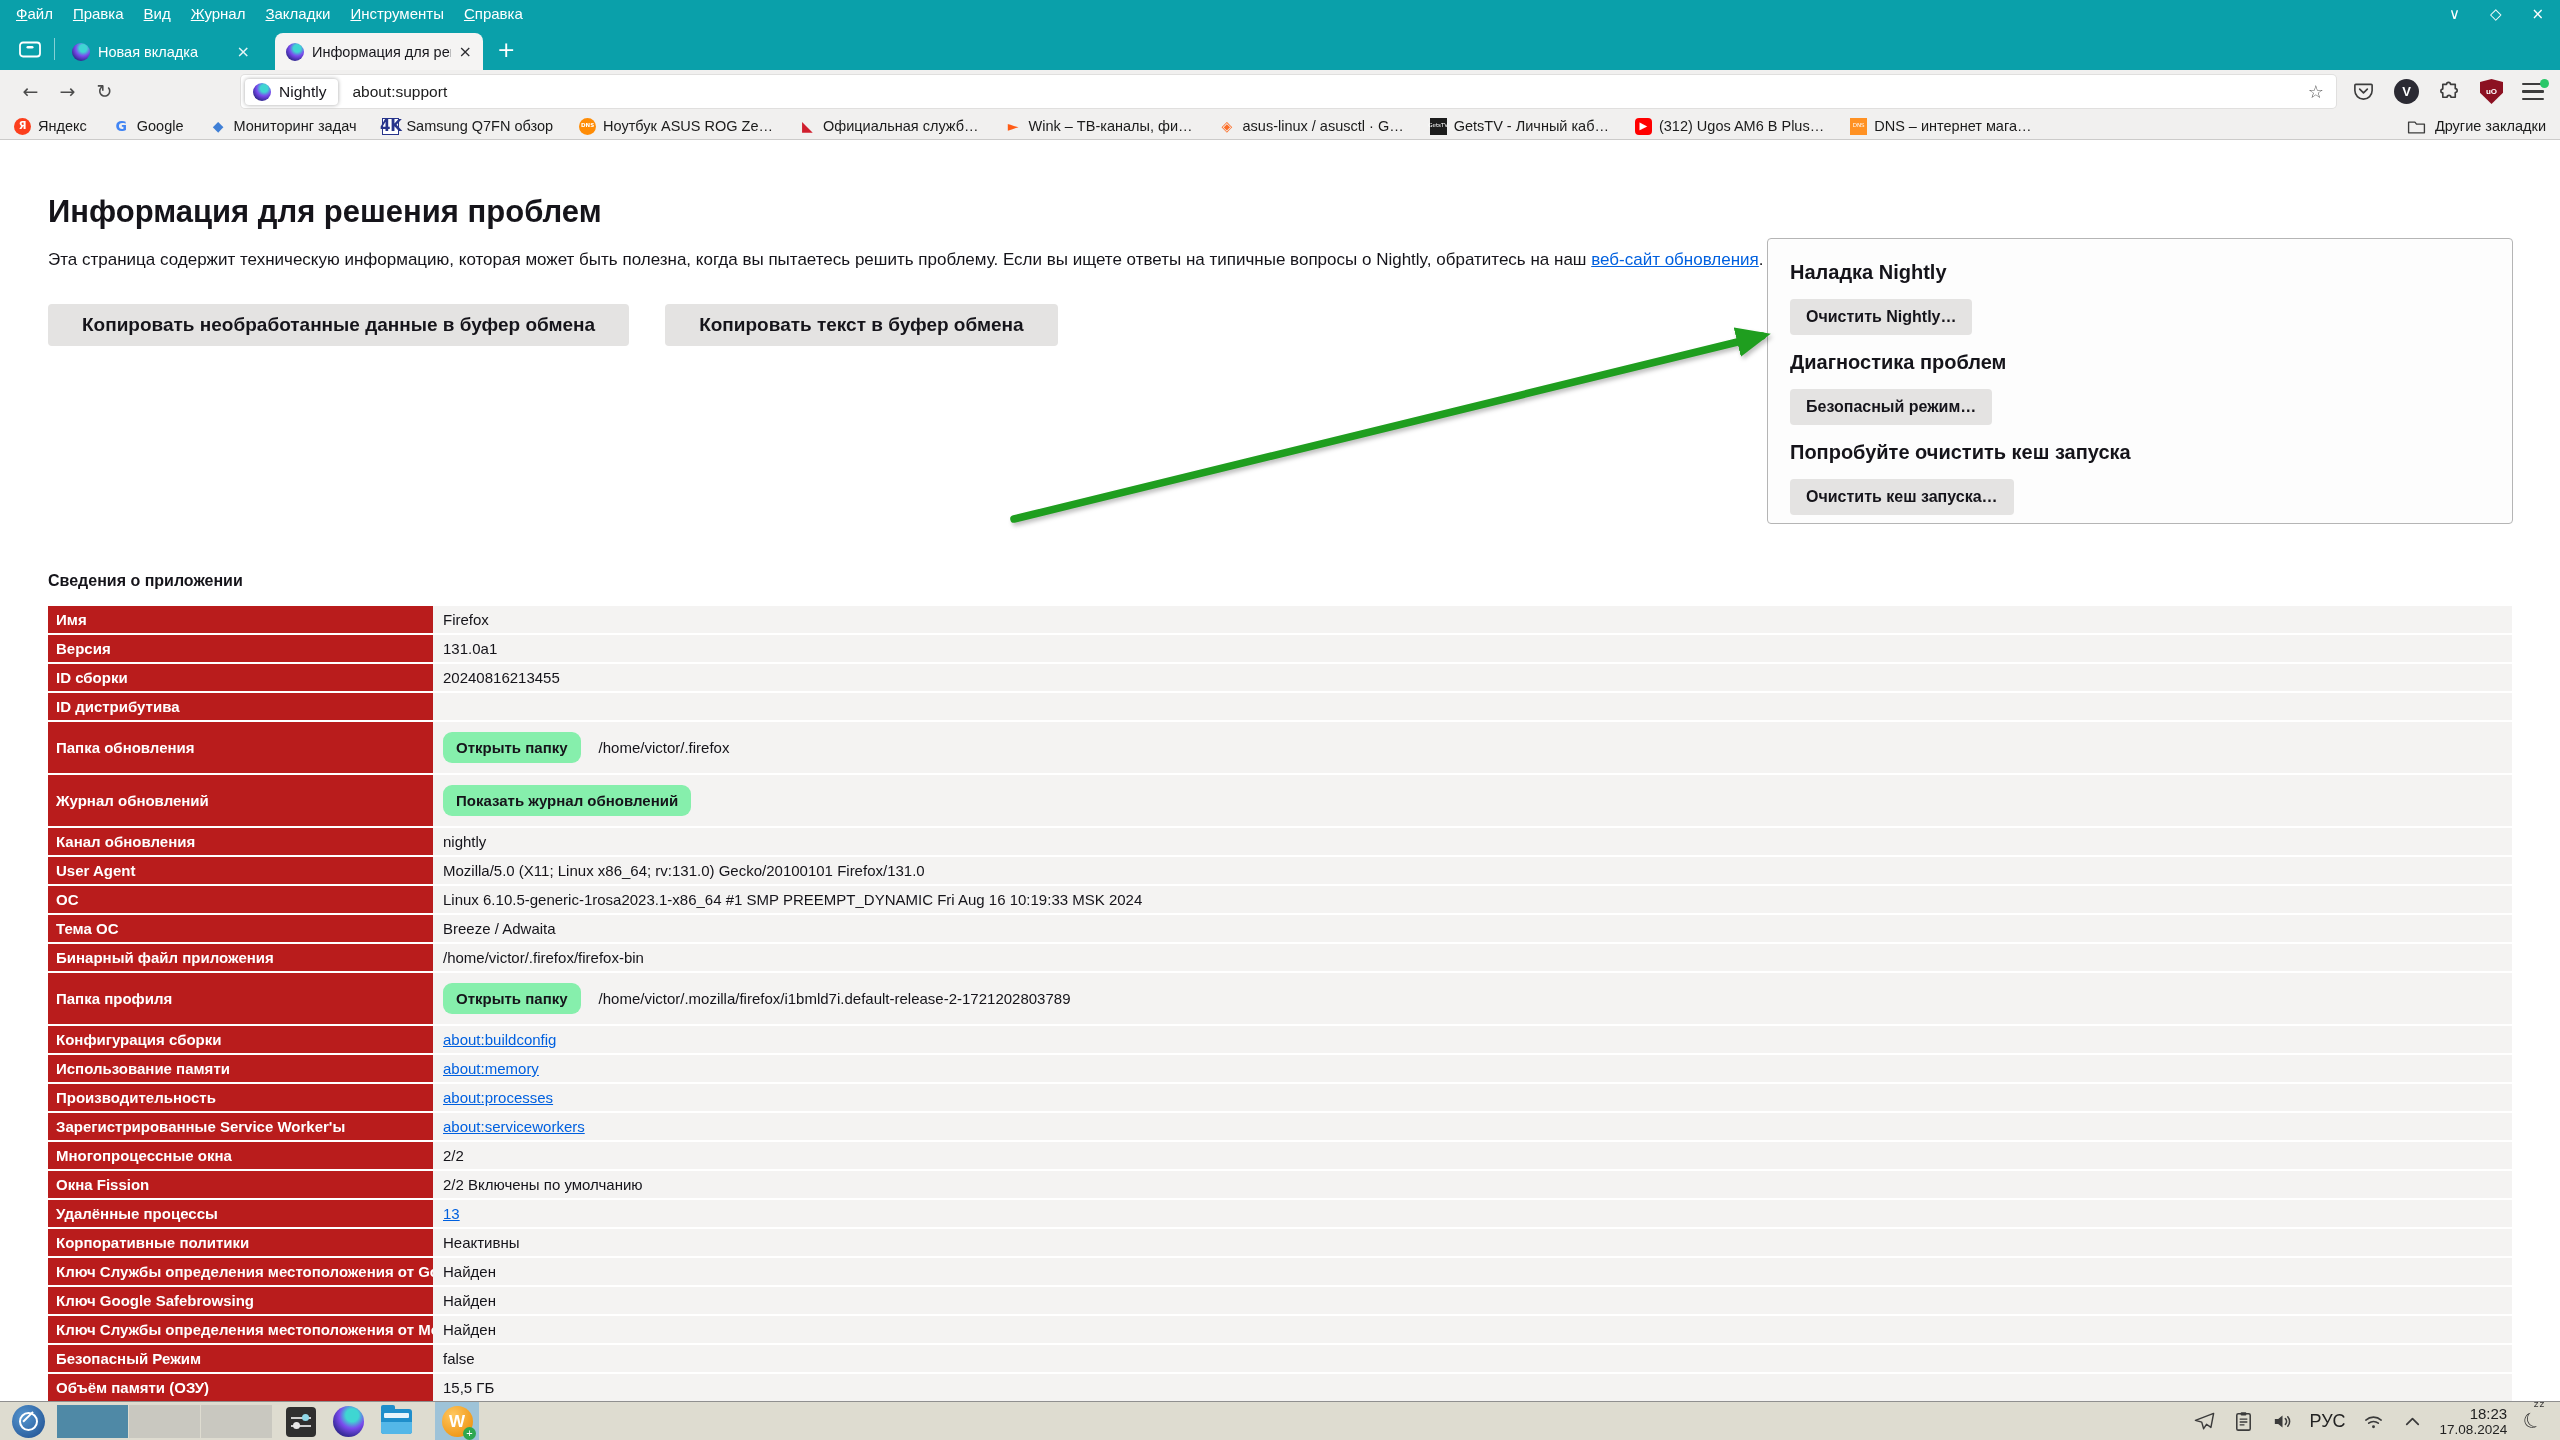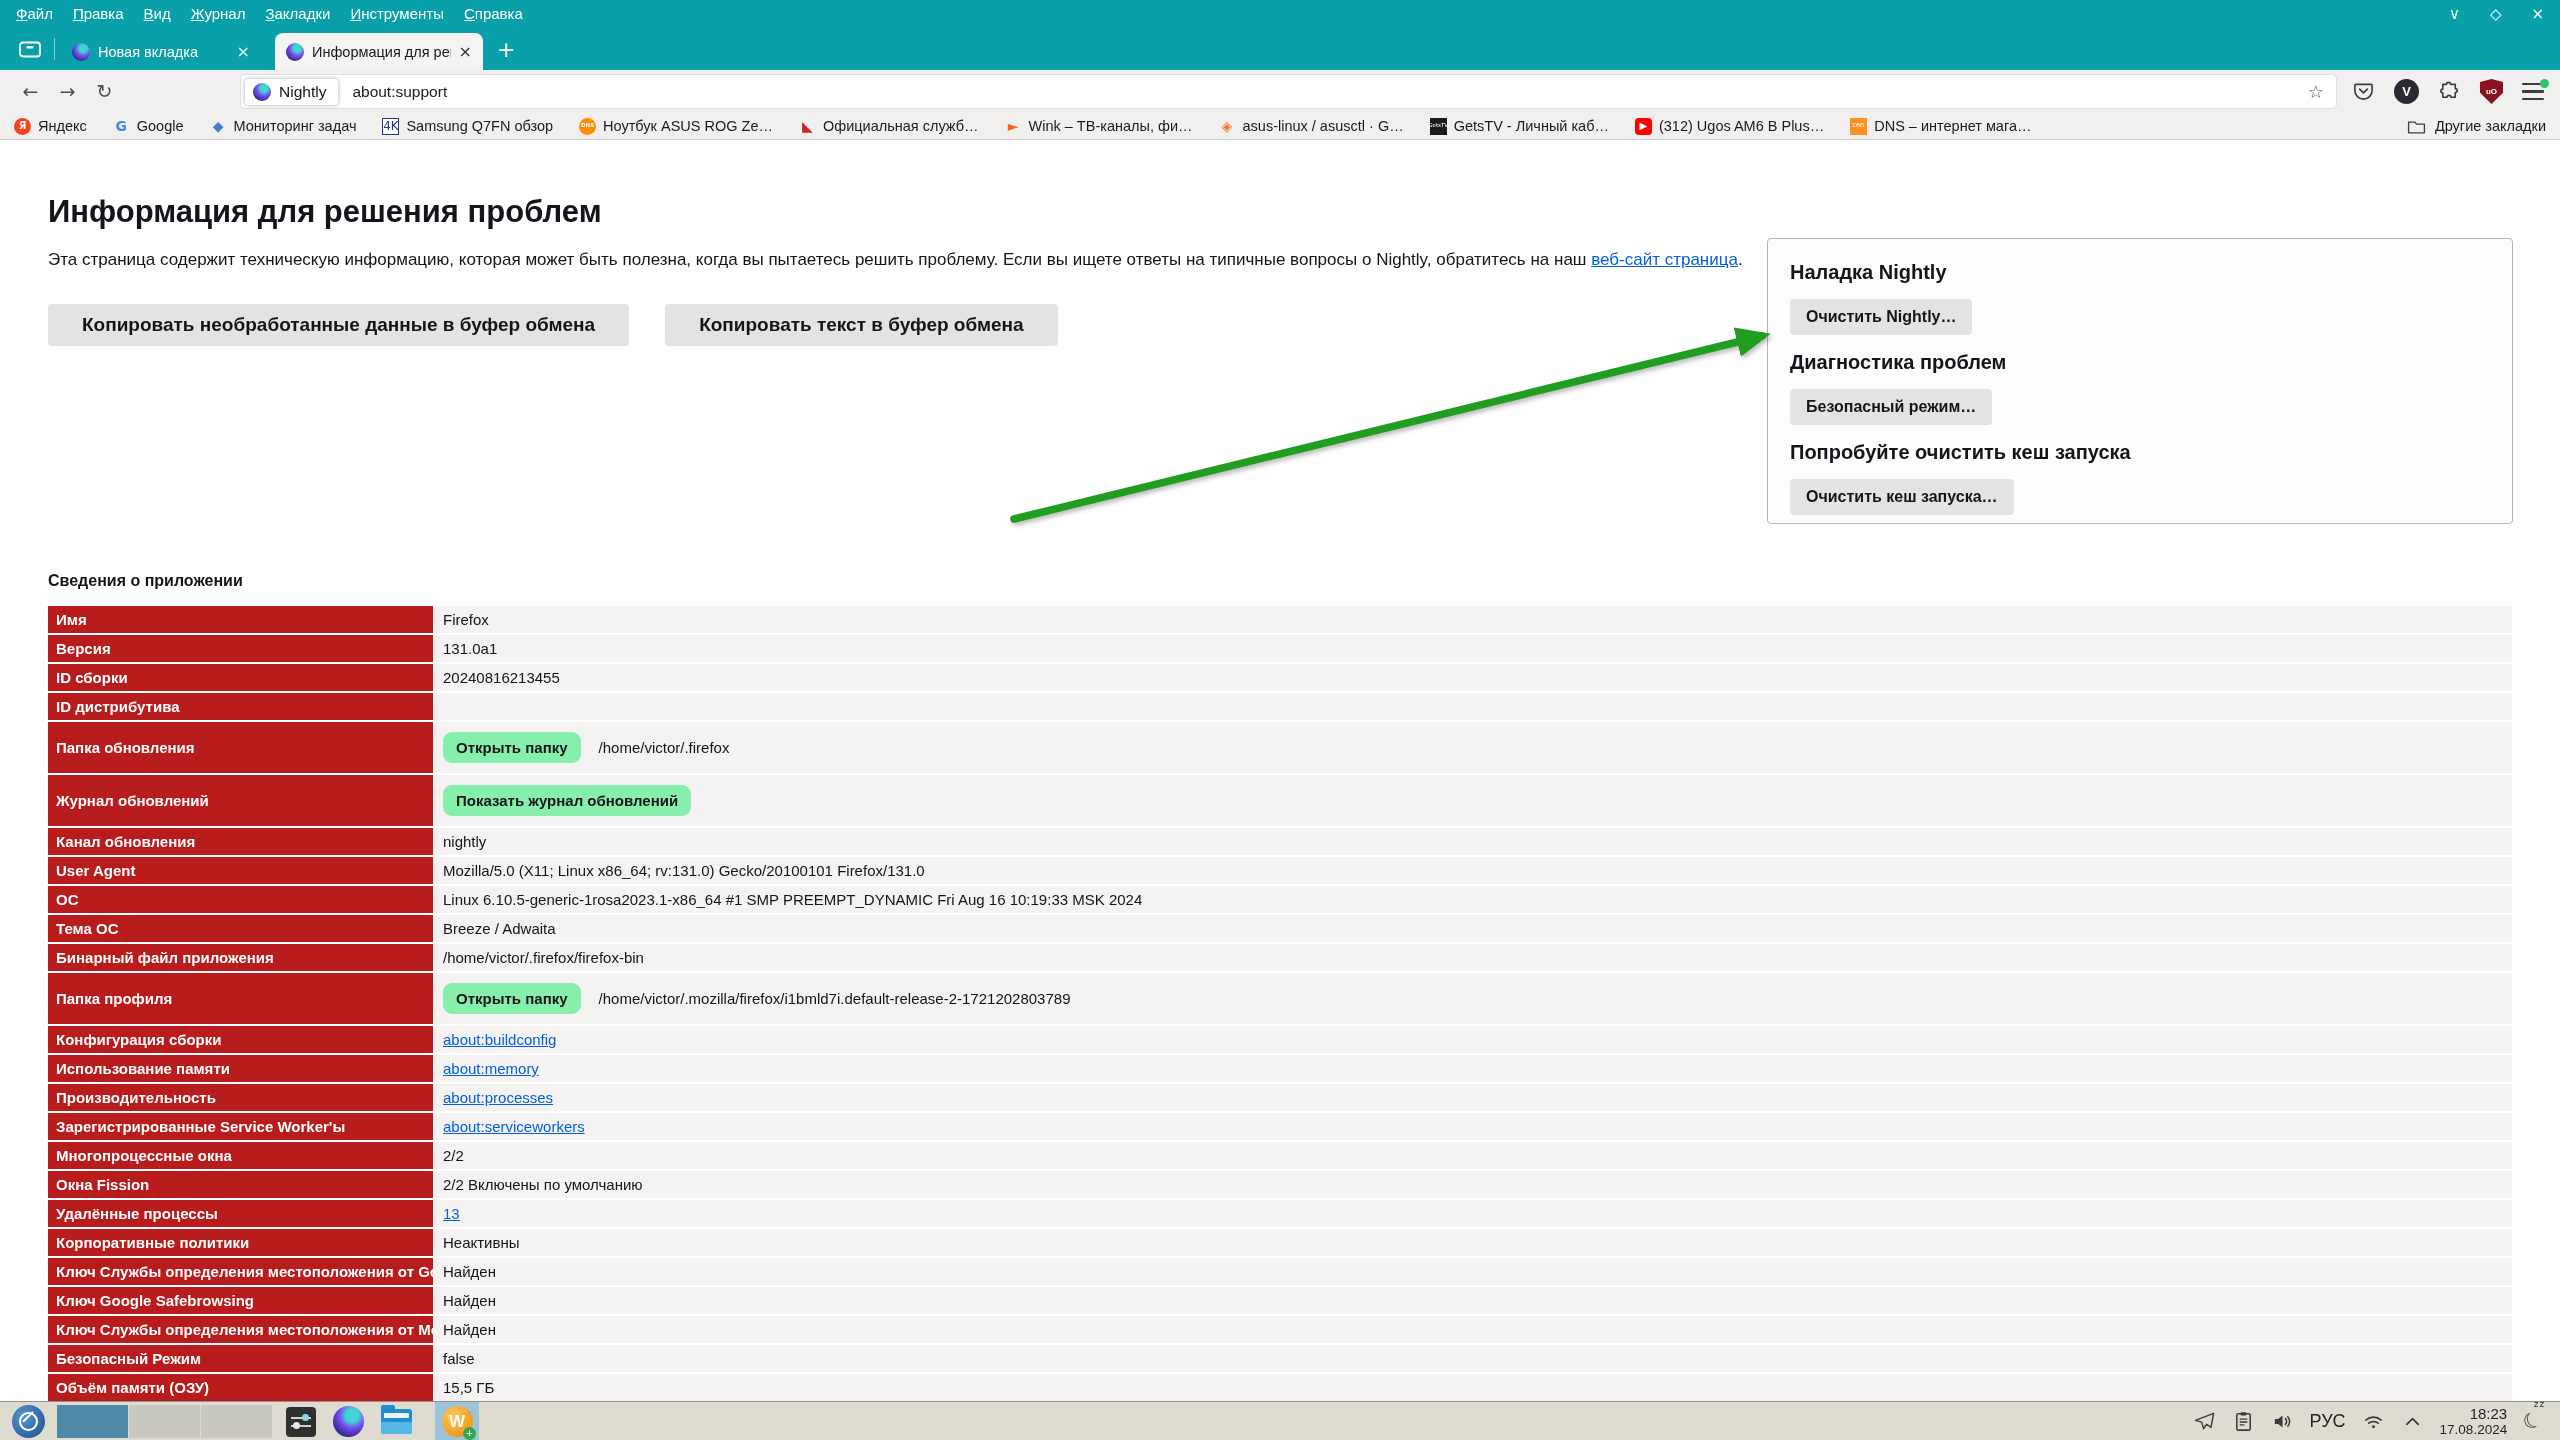--- a/index.html
+++ b/index.html
@@ -58,21 +58,21 @@
                     background:#2ac769; }
 
   
   .bookmarksbar { height:27px; background:#f1f0ef; border-bottom:1px solid #cccbca; display:flex;
                   align-items:center; padding:0 14px; font-size:14.5px; color:#1b1b1b; }
   #bm-items { display:flex; gap:26px; }
   .bm-item { display:flex; align-items:center; gap:7px; }
   .bm-icon { width:17px; height:17px; display:flex; align-items:center; justify-content:center;
              font-family:"DejaVu Sans",sans-serif; font-size:14px; line-height:1; flex:0 0 17px; }
   .bm-icon.circle { border-radius:50%; font-size:10px; font-weight:bold; }
-  .bm-icon.square-outline { background:#fff; font-weight:normal; font-size:12px; }
+  .bm-icon.square-outline { background:#fff; font-weight:bold; font-size:15px; }
   .bm-icon.square { font-size:10px; }
   .bm-other { margin-left:auto; display:flex; gap:9px; align-items:center; }
 
   
   .content { position:relative; height:1261px; background:#fff; overflow:hidden; }
   h1.page-title { margin:54px 0 0 48px; font-size:31px; font-weight:700; }
   p.intro { margin:20px 0 0 48px; font-size:17px; }
   a { color:#0060df; }
   .copy-row { margin:34px 0 0 48px; display:flex; gap:36px; }
   .btn { background:#e4e3e2; border:none; border-radius:4px; font-weight:bold; font-size:19px;
@@ -267,21 +267,21 @@
     <svg width="19" height="17" viewBox="0 0 24 20">
       <path d="M2 4.5h8l2 2.5h10v11H2z" fill="none" stroke="#3c3c3c" stroke-width="1.7" stroke-linejoin="round"></path>
     </svg>
     <span>Другие закладки</span>
   </div>
 </div>
 
 <div class="content">
   <h1 class="page-title">Информация для решения проблем</h1>
 
-  <p class="intro"><span>Эта страница содержит техническую информацию, которая может быть полезна, когда вы пытаетесь решить проблему. Если вы ищете ответы на типичные вопросы о Nightly, обратитесь на наш </span><a href="#">веб-сайт страница</a><span>.</span></p>
+  <p class="intro"><span>Эта страница содержит техническую информацию, которая может быть полезна, когда вы пытаетесь решить проблему. Если вы ищете ответы на типичные вопросы о Nightly, обратитесь на наш </span><a href="#">веб-сайт обновления</a><span>.</span></p>
 
   <div class="copy-row">
     <button class="btn">Копировать необработанные данные в буфер обмена</button>
     <button class="btn">Копировать текст в буфер обмена</button>
   </div>
 
   <div class="panel">
     <div id="panel-sections"><h3 class="panel-title">Наладка Nightly</h3><button class="btn panel-btn">Очистить Nightly…</button><h3 class="panel-title">Диагностика проблем</h3><button class="btn panel-btn">Безопасный режим…</button><h3 class="panel-title">Попробуйте очистить кеш запуска</h3><button class="btn panel-btn">Очистить кеш запуска…</button></div>
   </div>
 

